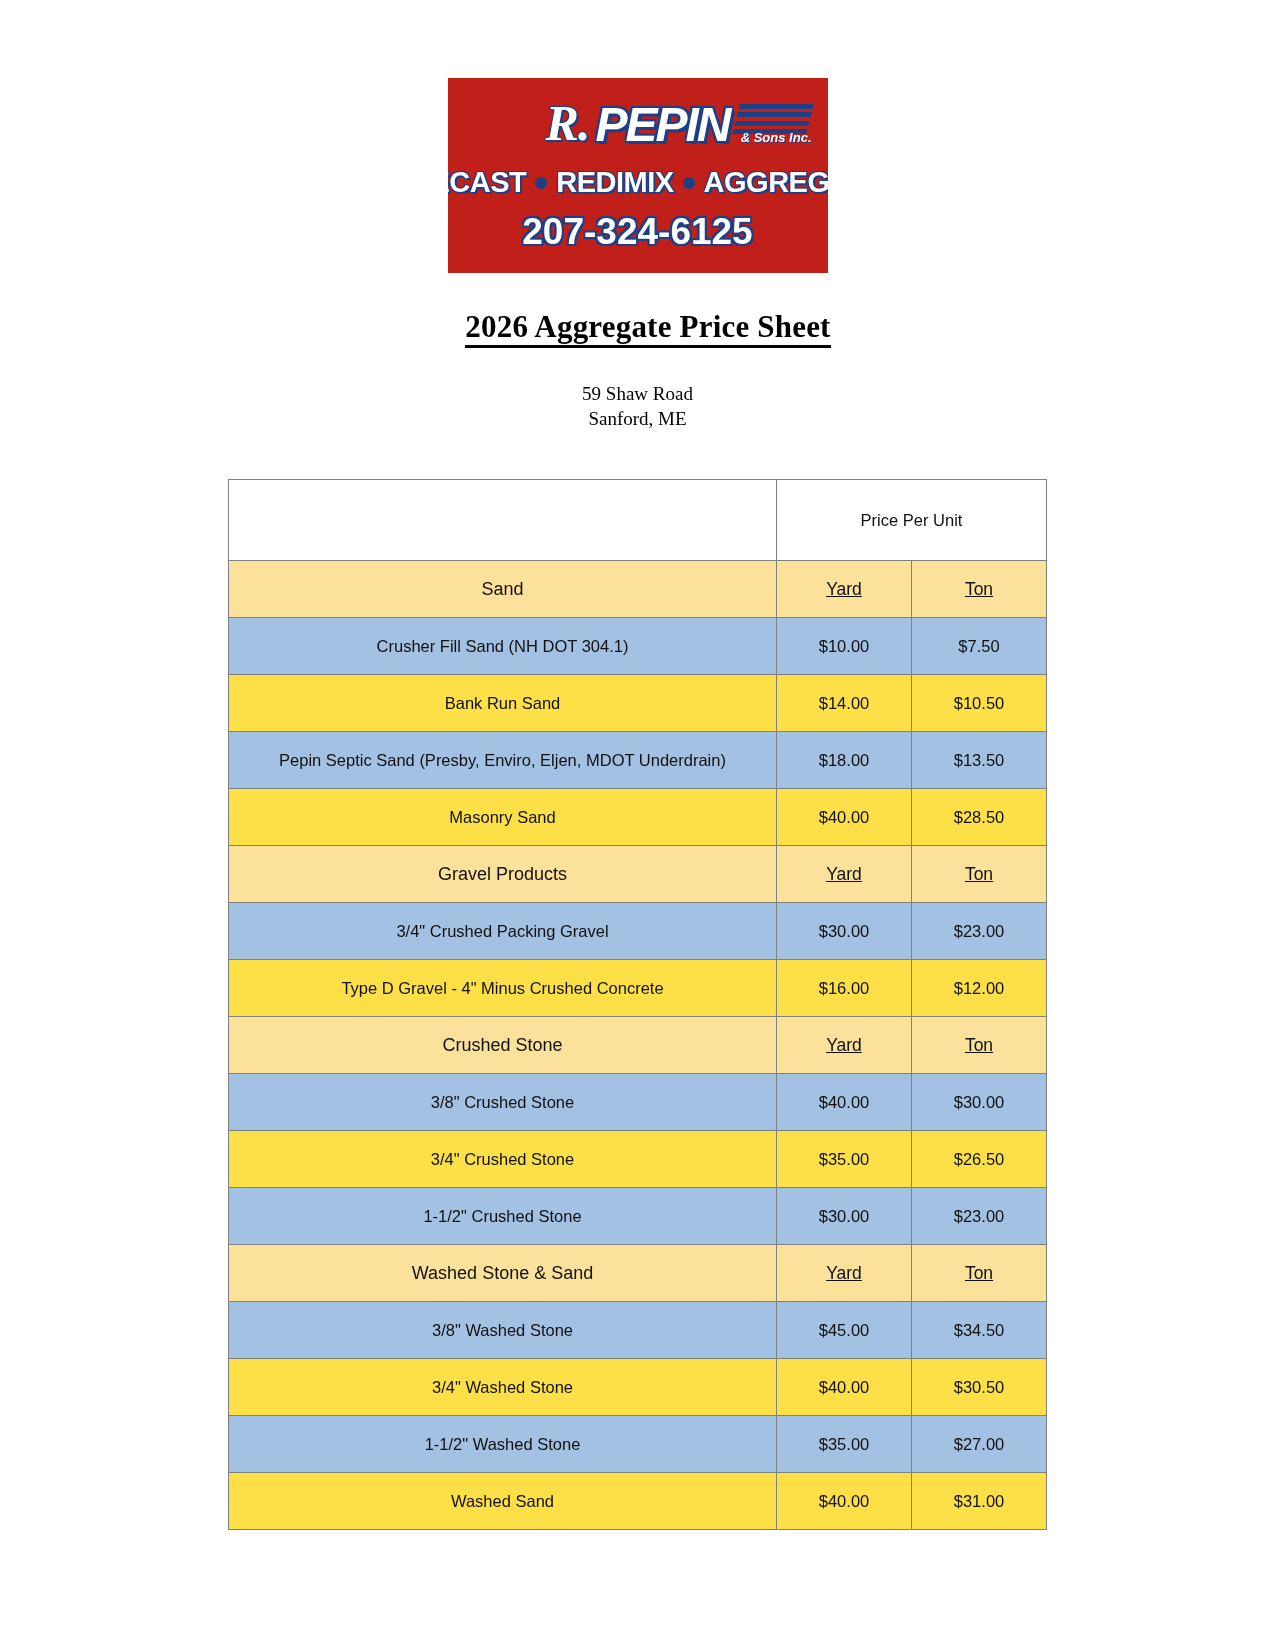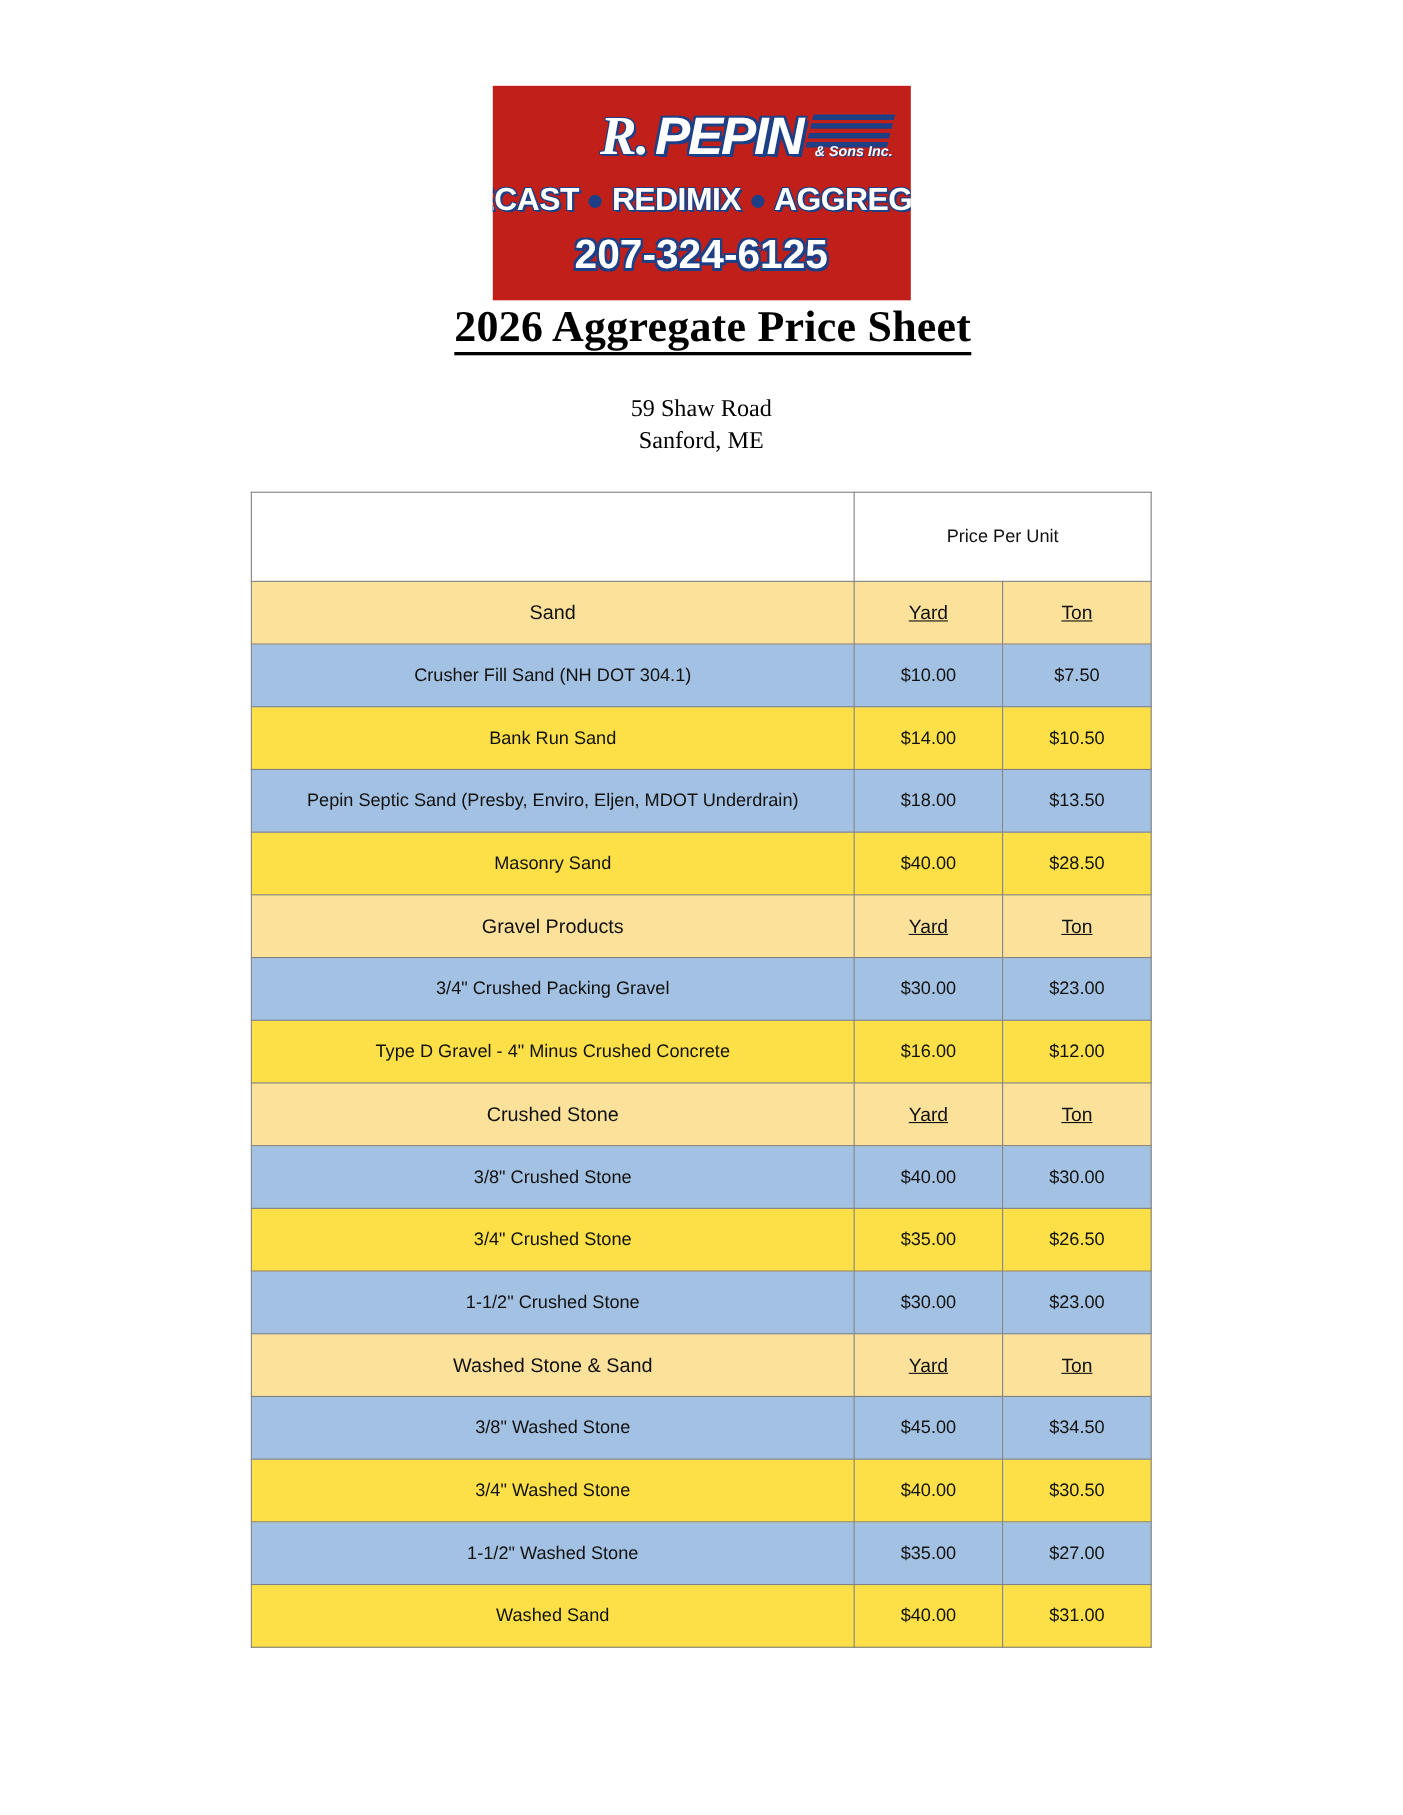--- a/index.html
+++ b/index.html
@@ -129,42 +129,43 @@
     text-shadow: 2px 2px 0 #1d3f85, -2px -2px 0 #1d3f85, 2px -2px 0 #1d3f85, -2px 2px 0 #1d3f85;
     letter-spacing: 0px;
     margin-top: 12px;
   }
 
   
   .doc-title {
     text-align: center;
     font-family: "Liberation Serif", serif;
     font-weight: bold;
-    font-size: 40px;
+    font-size: 31px;
+    margin-top: 36px;
     letter-spacing: 0.2px;
     padding-left: 21px;
   }
   .doc-title span {
     border-bottom: 3px solid #000;
     padding-bottom: 1px;
   }
 
   .address {
     text-align: center;
     font-family: "Liberation Serif", serif;
-    font-size: 22px;
+    font-size: 19px;
     line-height: 1.32;
     margin-top: 36px;
   }
 
   
   .table-wrap {
     display: flex;
     justify-content: center;
-    margin-top: 33px;
+    margin-top: 48px;
   }
   table.price {
     border-collapse: collapse;
     width: 818px;
     table-layout: fixed;
     font-family: "Liberation Sans", sans-serif;
   }
   table.price td, table.price th {
     border: 1px solid #808080;
     text-align: center;

